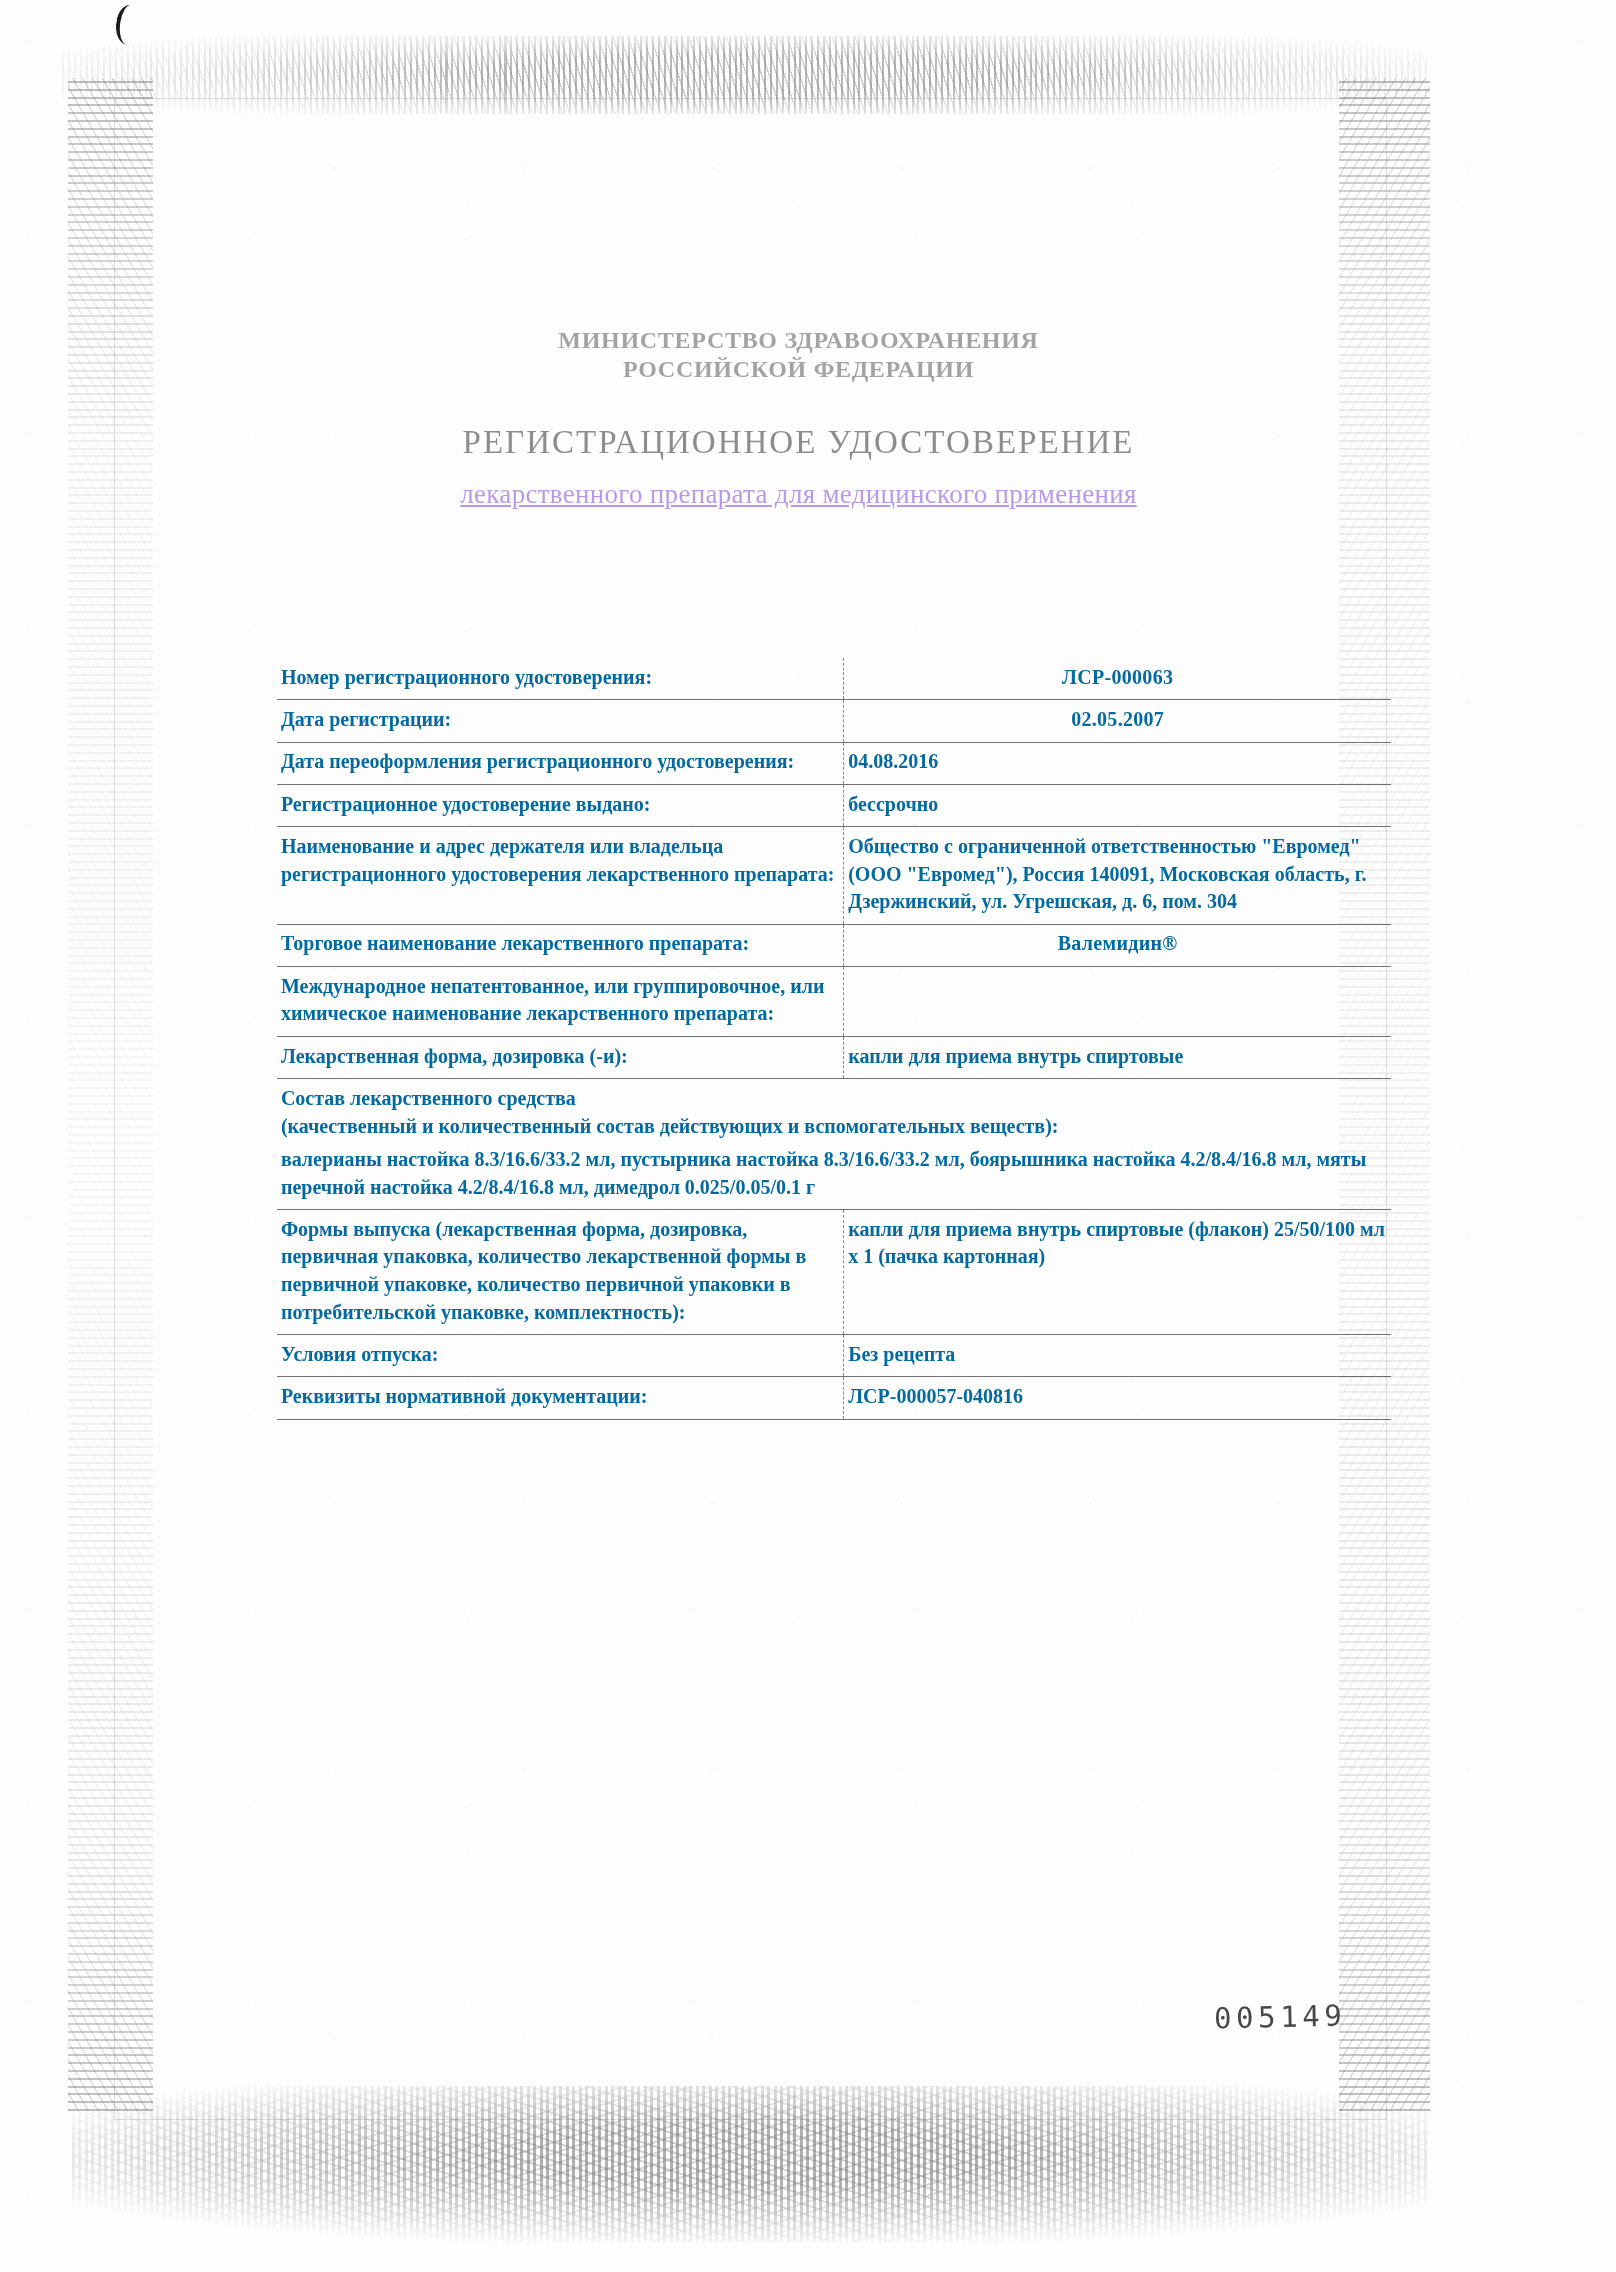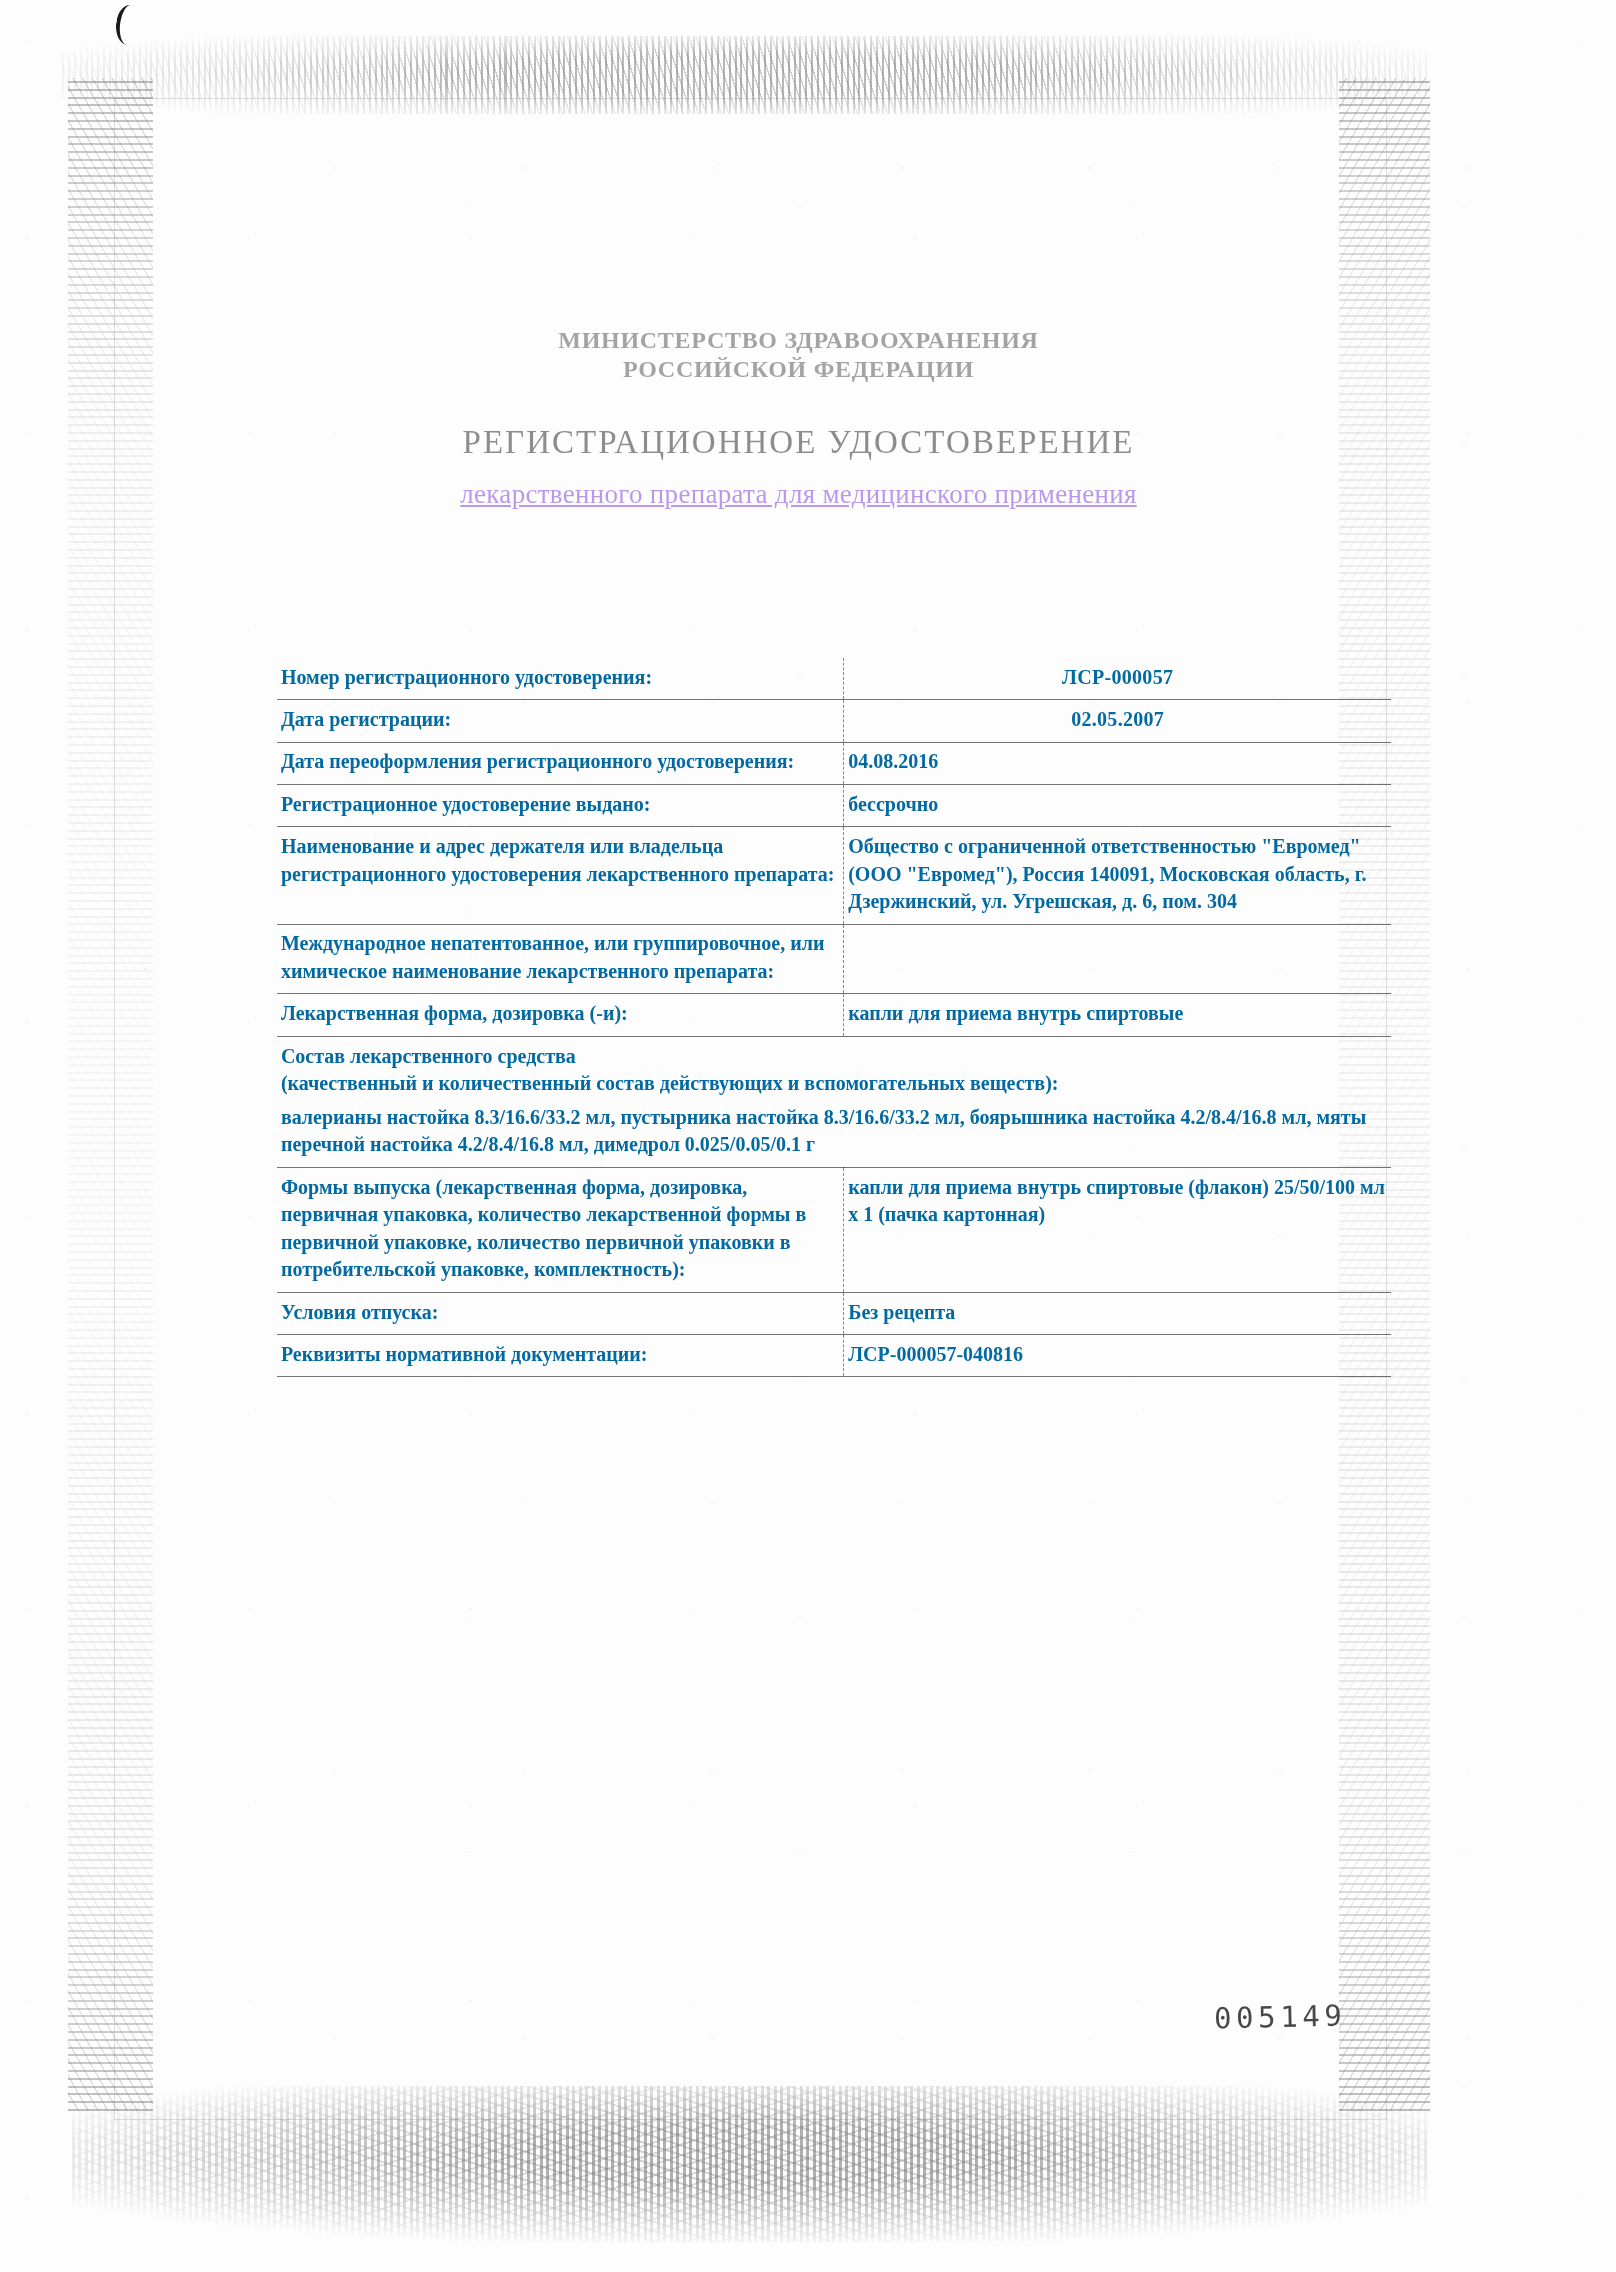--- a/index.html
+++ b/index.html
@@ -214,37 +214,41 @@
     <div class="ministry-line">МИНИСТЕРСТВО ЗДРАВООХРАНЕНИЯ</div>
     <div class="ministry-line">РОССИЙСКОЙ ФЕДЕРАЦИИ</div>
     <div class="main-title">РЕГИСТРАЦИОННОЕ УДОСТОВЕРЕНИЕ</div>
     <div class="sub-title">лекарственного препарата для медицинского применения</div>
   </div>
 
   <table class="reg-table">
     <tbody>
       <tr>
         <td class="col-label">Номер регистрационного удостоверения:</td>
-        <td class="col-value val-center val-big">ЛСР-000057</td>
+        <td class="col-value val-center val-big">ЛСР-000063</td>
       </tr>
       <tr>
         <td class="col-label">Дата регистрации:</td>
         <td class="col-value val-center val-big">02.05.2007</td>
       </tr>
       <tr>
         <td class="col-label">Дата переоформления регистрационного удостоверения:</td>
         <td class="col-value">04.08.2016</td>
       </tr>
       <tr>
         <td class="col-label">Регистрационное удостоверение выдано:</td>
         <td class="col-value">бессрочно</td>
       </tr>
       <tr>
         <td class="col-label">Наименование и адрес держателя или владельца регистрационного удостоверения лекарственного препарата:</td>
         <td class="col-value wide-cell">Общество с ограниченной ответственностью "Евромед" (ООО "Евромед"), Россия 140091, Московская область, г. Дзержинский, ул. Угрешская, д. 6, пом. 304</td>
+      </tr>
+      <tr>
+        <td class="col-label">Торговое наименование лекарственного препарата:</td>
+        <td class="col-value val-center val-big">Валемидин®</td>
       </tr>
       <tr>
         <td class="col-label">Международное непатентованное, или группировочное, или химическое наименование лекарственного препарата:</td>
         <td class="col-value"></td>
       </tr>
       <tr>
         <td class="col-label">Лекарственная форма, дозировка (-и):</td>
         <td class="col-value">капли для приема внутрь спиртовые</td>
       </tr>
 

